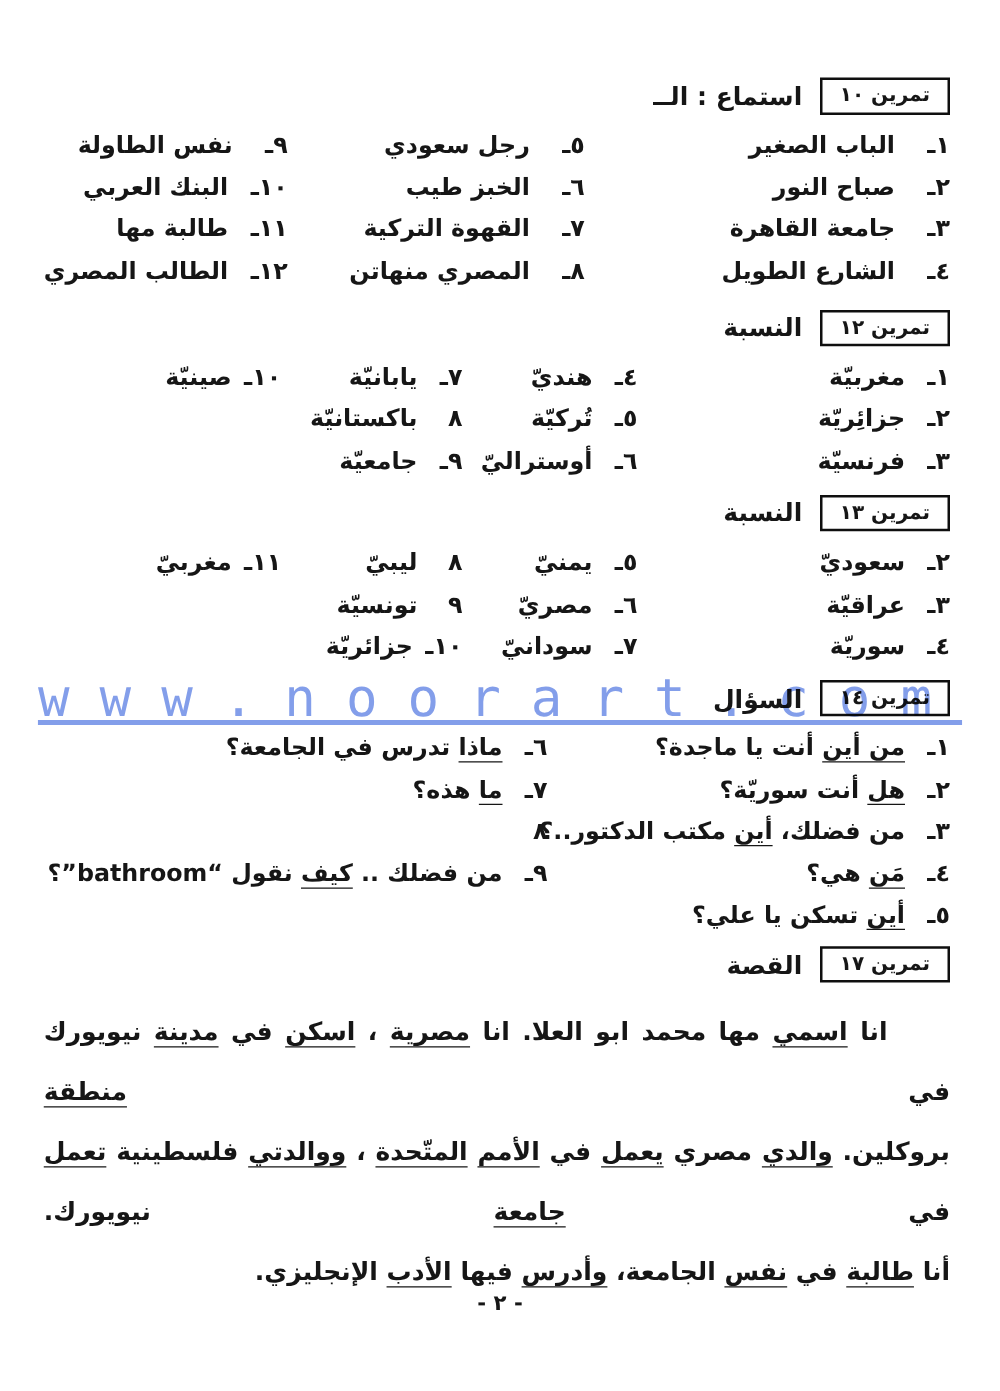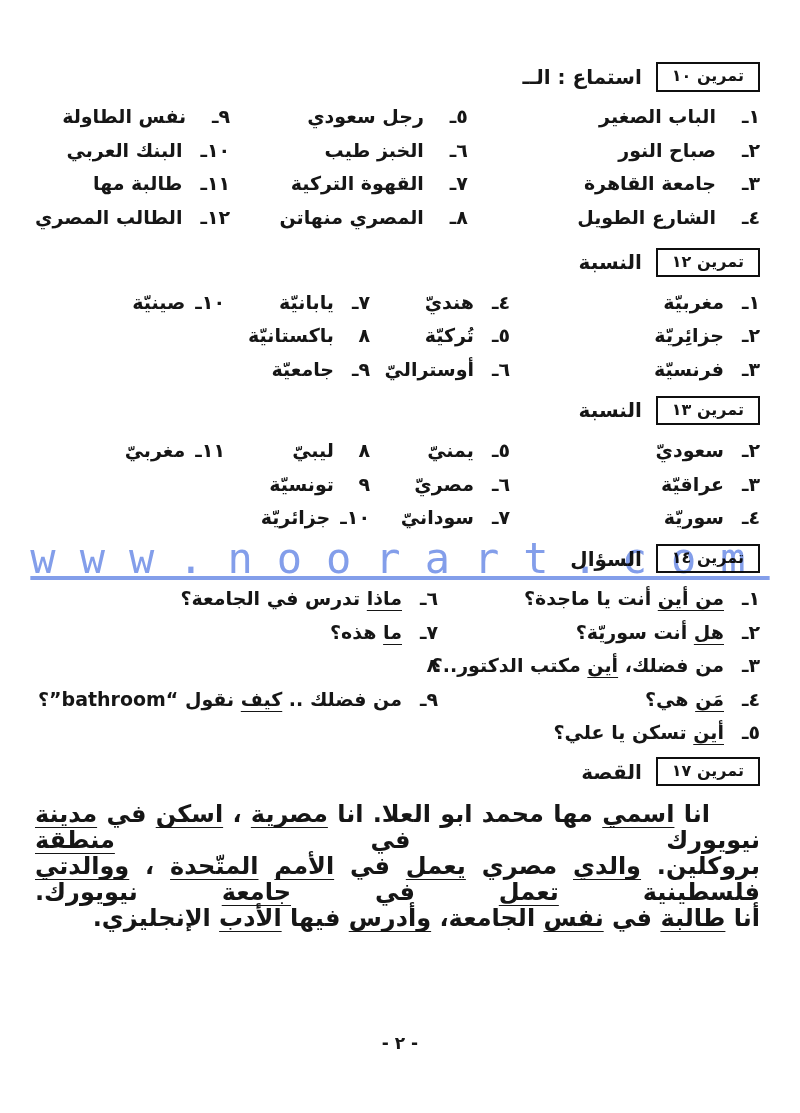--- a/index.html
+++ b/index.html
@@ -45,22 +45,22 @@
     text-decoration-line:underline;
     text-decoration-thickness:1.4px;
     text-underline-offset:5px;
   }
   .section{margin:0;}
   .mb14{margin-bottom:14px;}
   .mb10{margin-bottom:10px;}
   .mb8{margin-bottom:8px;}
   .story{
     margin-top:15px;
-    font-size:24px;font-weight:700;
-    line-height:26px;
+    font-size:20px;font-weight:700;
+    line-height:48px;
   }
   .story .line{text-align:justify;text-align-last:justify;}
   .story .line.first{text-indent:50px;}
   .story .line.last{text-align:center;text-align-last:right;}
   .watermark{
     position:absolute;
     top:534px;left:0;right:0;
     direction:ltr;
     text-align:center;
     font-family:"DejaVu Sans Mono", monospace;

